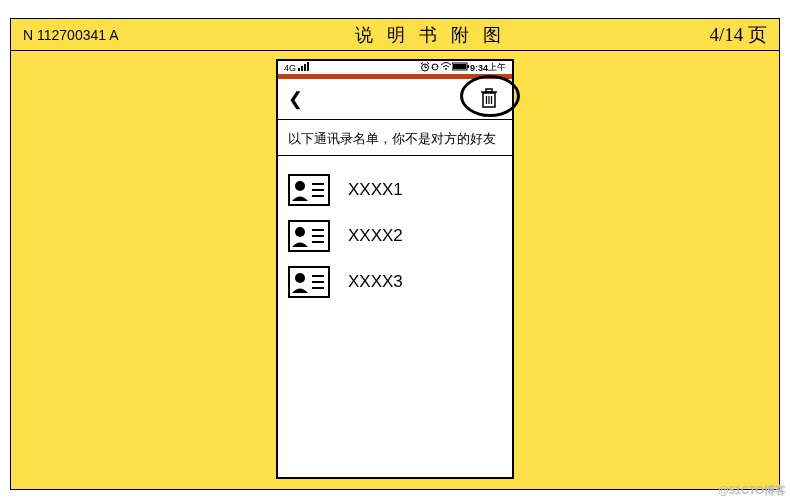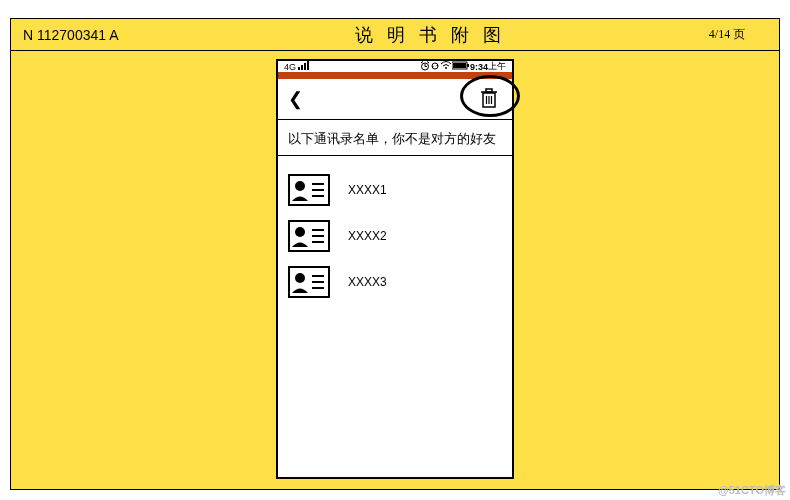--- a/index.html
+++ b/index.html
@@ -1,37 +1,37 @@
 <!DOCTYPE html>
 <html><head>
 <meta charset="utf-8">
 <style>
 * { margin: 0; padding: 0; box-sizing: border-box; }
 body { font-family: "SimSun", "STSong", serif; background: #fff; width: 790px; height: 500px; position: relative; }
 .page { border: 1px solid #000; position: absolute; top: 10px; left: 10px; right: 10px; bottom: 10px; background: #fde047; margin-top: 8px; }
 .header-row { display: flex; align-items: center; height: 32px; border-bottom: 1px solid #000; padding: 0 12px; }
 .pub-no { font-size: 14px; width: 160px; font-family: Arial, sans-serif; }
 .doc-title { flex: 1; text-align: center; font-size: 18px; letter-spacing: 14px; font-family: Liberation Mono, monospace; }
-.page-no { width: 80px; text-align: center; font-size: 12px; }
+.page-no { width: 80px; text-align: right; font-size: 19px; }
 .body-area { display: flex; justify-content: center; align-items: flex-start; padding-top: 8px; }
 .phone { width: 238px; height: 420px; border: 2px solid #000; background: #fff; position: relative; }
-.status-bar { height: 18px; border-bottom: 7px solid #c2410c; display: flex; align-items: center; padding: 0 6px; font-size: 9px; font-family: Arial, sans-serif; }
+.status-bar { height: 18px; border-bottom: 5px solid #c2410c; display: flex; align-items: center; padding: 0 6px; font-size: 9px; font-family: Arial, sans-serif; }
 .sb-left { flex: 1; display: flex; align-items: center; gap: 2px; }
 .sb-right { display: flex; align-items: center; gap: 0; }
 .title-bar { height: 40px; display: flex; align-items: center; padding: 0 10px; position: relative; }
 .back-chevron { font-size: 18px; font-family: Arial; }
 .screen-title { flex: 1; text-align: center; font-size: 15px; font-family: "SimHei", sans-serif; padding-right:18px;}
 .trash-wrap { position: absolute; right: 14px; top: 8px; }
 .circle { position: absolute; right: -8px; top: -4px; width: 60px; height: 42px; border: 3px solid #000; border-radius: 50%; pointer-events: none; }
 .info-line { padding: 4px 10px 6px; font-size: 13px; border-bottom: 1px solid rgba(0,0,0,0); }
 .separator { border-top: 1px solid #000; margin: 0 0 6px 0; }
 .list { padding: 4px 10px; }
 .list-item { display: flex; align-items: center; gap: 18px; margin: 8px 0 14px; }
 .contact-icon { width: 42px; height: 32px; }
-.contact-name { font-size: 12px; font-family: Arial, sans-serif; }
+.contact-name { font-size: 17px; font-family: Arial, sans-serif; }
 .watermark { position: absolute; right: 4px; bottom: 2px; font-size: 11px; color: #bdbdbd; font-family: Arial, "Microsoft YaHei", sans-serif; font-weight: bold; }
 </style>
 </head>
 <body>
 
 <div class="page">
   <div class="header-row">
     <div class="pub-no">N 112700341 A</div>
     <div class="doc-title">说明书附图</div>
     <div class="page-no">4/14 页</div>

